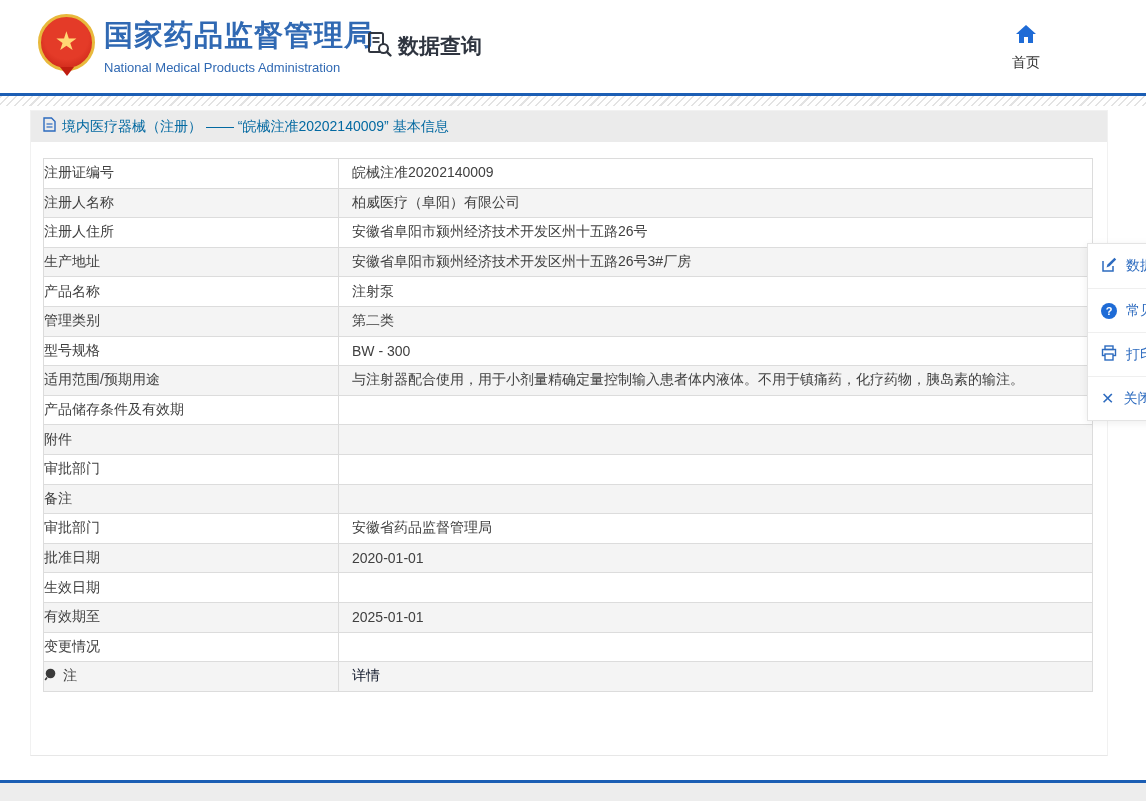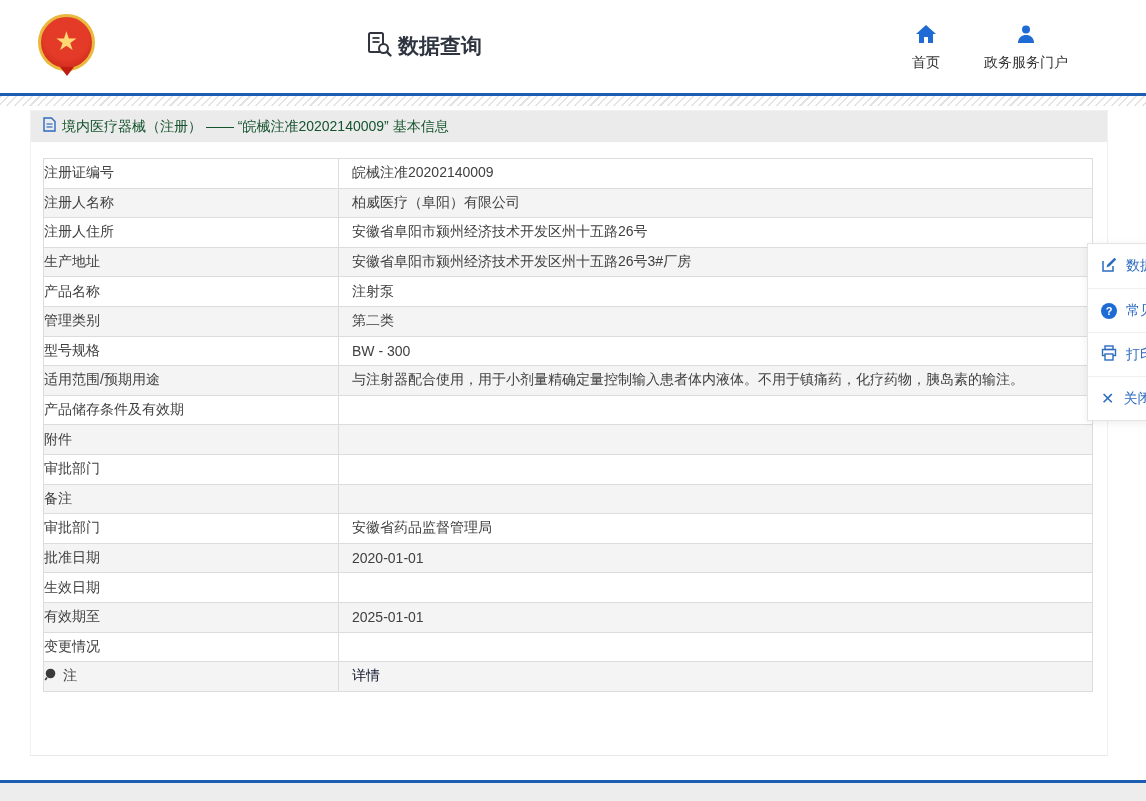--- a/index.html
+++ b/index.html
@@ -13,33 +13,33 @@
     background:radial-gradient(circle at 50% 40%, #e43b28 55%, #c01d10 100%);
     border:3px solid #e8b93c; display:flex; align-items:center; justify-content:center; }
   .emblem-star { color:#ffd873; font-size:26px; line-height:1; margin-top:-3px; }
   .emblem-tail { width:0; height:0; margin:-4px auto 0;
     border-left:7px solid transparent; border-right:7px solid transparent; border-top:9px solid #c01d10; }
   .org-block { position:absolute; left:104px; top:16px; }
   .org-cn { font-size:29px; font-weight:bold; color:#3069b3; letter-spacing:1px; }
   .org-en { font-size:13px; color:#3069b3; margin-top:4px; }
   .query-block { position:absolute; left:365px; top:30px; display:flex; align-items:center; gap:5px; }
   .query-label { font-size:21px; font-weight:600; color:#2f3540; }
-  .top-nav { position:absolute; right:78px; top:24px; display:flex; gap:44px; }
+  .top-nav { position:absolute; right:78px; top:24px; display:flex; gap:44px;flex-direction:column; }
   .nav-item { display:flex; flex-direction:column; align-items:center; gap:7px;
     font-size:14px; color:#333; cursor:pointer; }
   .header-divider { height:3px; background:#1c5eb4; }
   .hatch-band { height:10px;
     background:repeating-linear-gradient(135deg,#e3e3e3 0,#e3e3e3 1.5px,#ffffff 1.5px,#ffffff 5.5px); }
 
   
   .card { position:absolute; left:30px; top:110px; width:1078px; height:646px;
     background:#fff; border:1px solid #f1f1f1; border-bottom:1px solid #e7e7e7; }
   .card-titlebar { height:31px; background:#ebebeb; display:flex; align-items:center;
     padding-left:12px; gap:6px; }
-  .page-title { font-size:14px; color:#14532d; }
+  .page-title { font-size:14px; color:#0369a1; }
 
   .info-table { border-collapse:collapse; table-layout:fixed;
     margin:16px 14px 0 12px; width:1050px; }
   .info-table td { border:1px solid #dcdcdc; height:29.6px; font-size:14px;
     color:#404040; padding:0 0; vertical-align:middle; }
   .info-table tr:nth-child(even) { background:#f4f4f4; }
   .label-cell { width:295px; text-align:left; padding-right:13px !important; }
   .value-cell { text-align:left; padding-left:13px !important; }
   .detail-link { color:#0f172a; text-decoration:none; cursor:pointer; }
   .note-ic { display:inline-block; vertical-align:-1px; margin-right:3px; }
@@ -60,20 +60,24 @@
 </style>
 </head>
 <body>
 
 <div class="header">
   <div class="emblem">
     <div class="emblem-circle">
       <span class="emblem-star">★</span>
     </div>
     <div class="emblem-tail"></div>
+  </div>
+  <div class="org-block">
+    <div class="org-cn">国家药品监督管理局</div>
+    <div class="org-en">National Medical Products Administration</div>
   </div>
   <div class="query-block">
     <span>
       <svg width="28" height="28" viewBox="0 0 28 28" fill="none">
         <rect x="4" y="3" width="14" height="19" rx="1.5" stroke="#30353f" stroke-width="2"></rect>
         <line x1="7.5" y1="8" x2="14.5" y2="8" stroke="#30353f" stroke-width="1.8"></line>
         <line x1="7.5" y1="12" x2="14.5" y2="12" stroke="#30353f" stroke-width="1.8"></line>
         <circle cx="18.5" cy="18.5" r="4.5" fill="#ffffff" stroke="#30353f" stroke-width="2"></circle>
         <line x1="21.8" y1="21.8" x2="25.5" y2="25.5" stroke="#30353f" stroke-width="2.4" stroke-linecap="round"></line>
       </svg>

